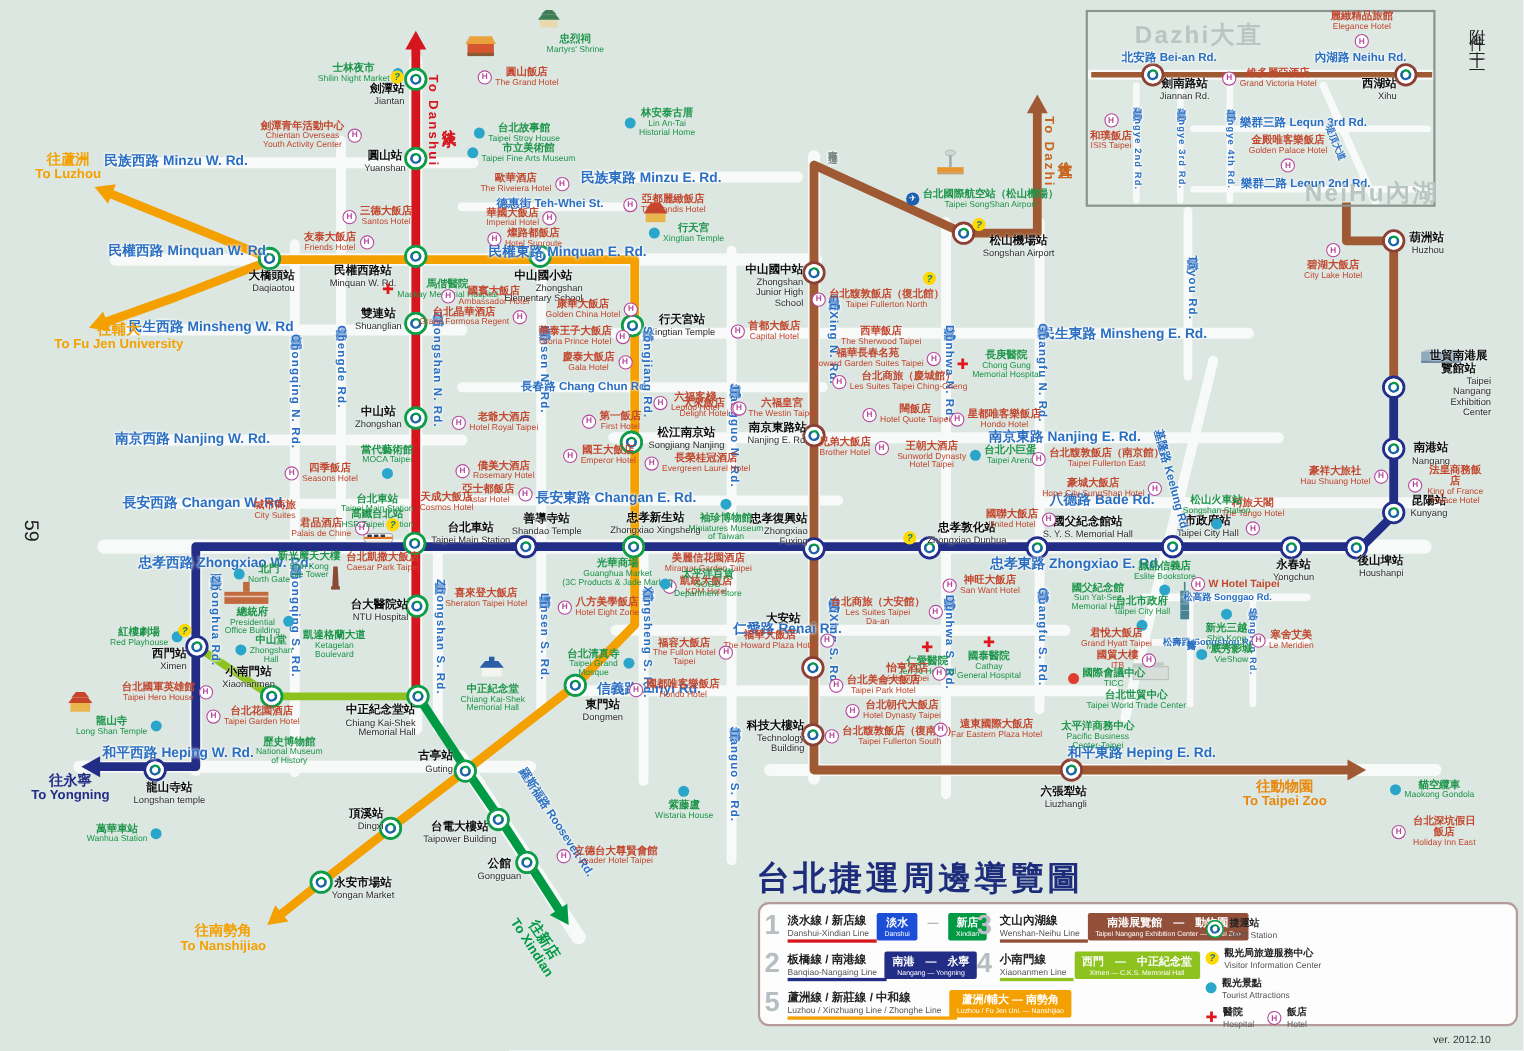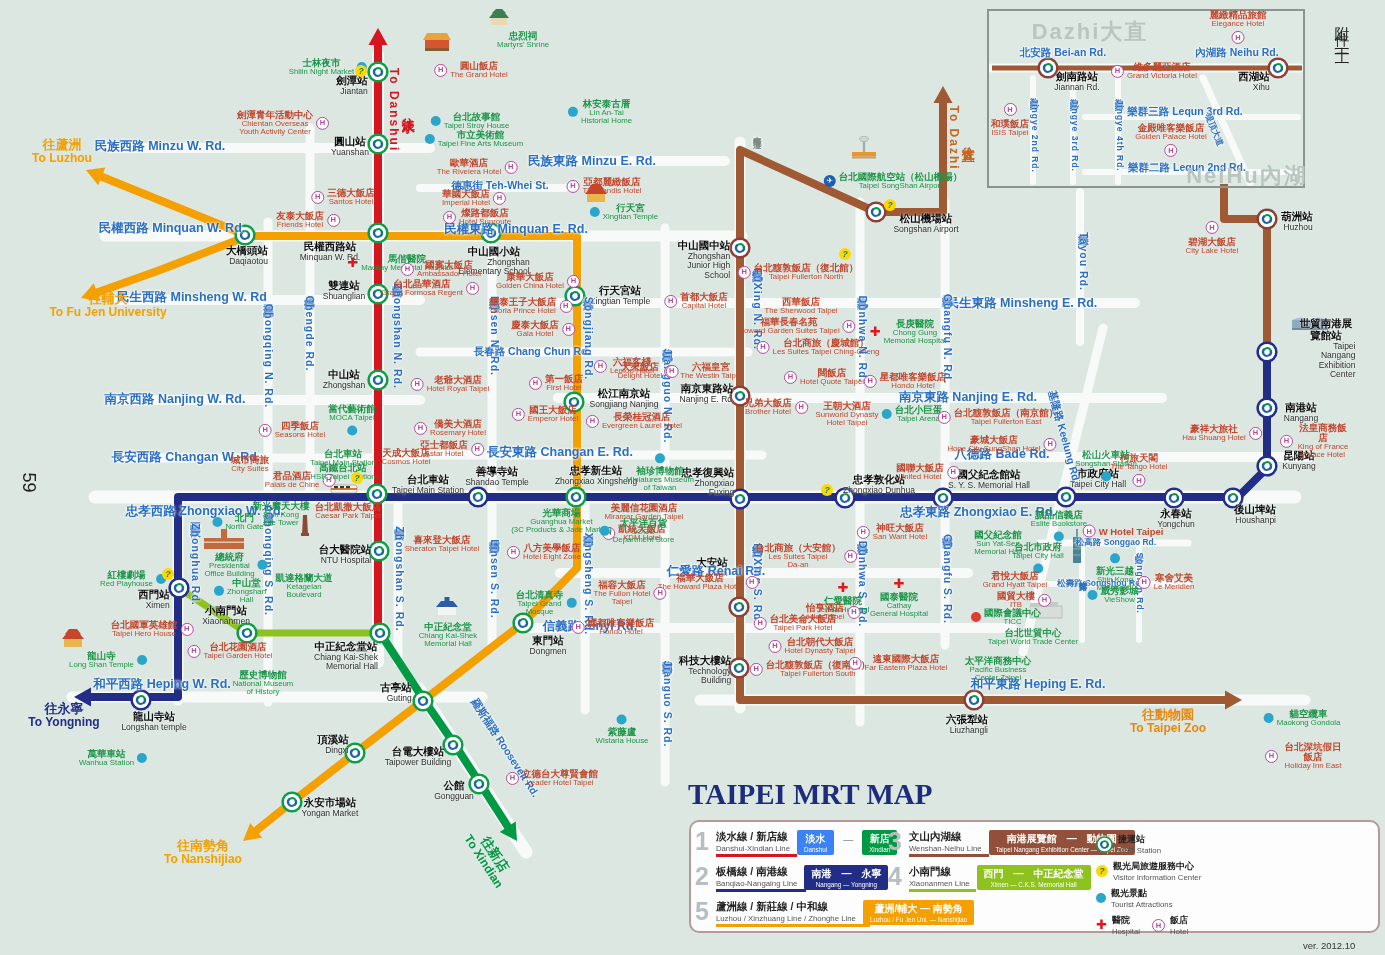--- a/index.html
+++ b/index.html
@@ -1014,31 +1014,31 @@
       <div class="lbl" style="left: 361px; top: 69px; position: absolute;"><span class="ic-info">?</span></div>
       <div class="lbl" style="left: 168px; top: 572px; position: absolute;"><span class="ic-info">?</span></div>
       <div class="lbl" style="left: 827px; top: 488px; position: absolute;"><span class="ic-info">?</span></div>
       <div class="lbl" style="left: 845px; top: 252px; position: absolute;"><span class="ic-info">?</span></div>
       <div class="lbl" style="left: 890px; top: 203px; position: absolute;"><span class="ic-info">?</span></div>
       <div class="lbl" style="left: 357px; top: 476px; position: absolute;"><span class="ic-info">?</span></div>
       <div class="wm" style="left: 1090px; top: 32px;">Dazhi大直</div>
       <div class="wm" style="left: 1247px; top: 176px;">NeiHu內湖</div>
     </div>
   <div id="title">
-    <span class="en">TAIPEI MRT MAP</span>
+    <span class="zh">台北捷運周邊導覽圖</span>
   </div>
   <div id="legend">
       <div class="lg-row" style="left: 4px; top: 8px;">
         <span class="lg-num">1</span>
         <span class="lg-name">
           <span class="zh">淡水線 / 新店線</span>
           <span class="en">Danshui-Xindian Line</span>
           <span class="lg-bar" style="background: rgb(214, 22, 30);"></span>
         </span>
-        <span class="chip" style="background: #3b82f6;">
+        <span class="chip" style="background: #1d4ed8;">
           <span class="zh">淡水</span>
           <span class="en">Danshui</span>
         </span>
         <span style="color: rgb(136, 136, 136); font-size: 10px; margin: 4px 2px;">—</span>
         <span class="chip" style="background: rgb(0, 153, 68);">
           <span class="zh">新店</span>
           <span class="en">Xindian</span>
         </span>
       </div>
       <div class="lg-row" style="left: 4px; top: 43px;">

